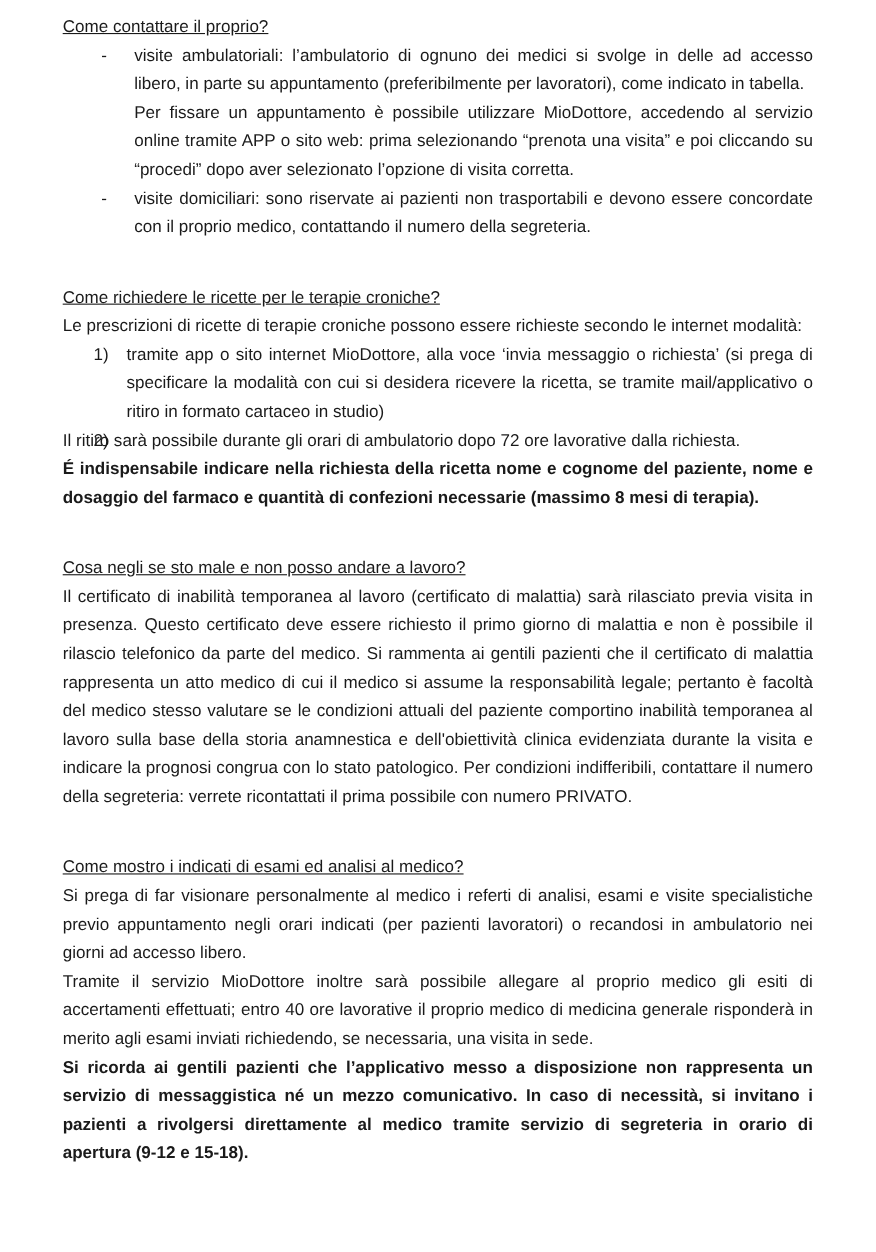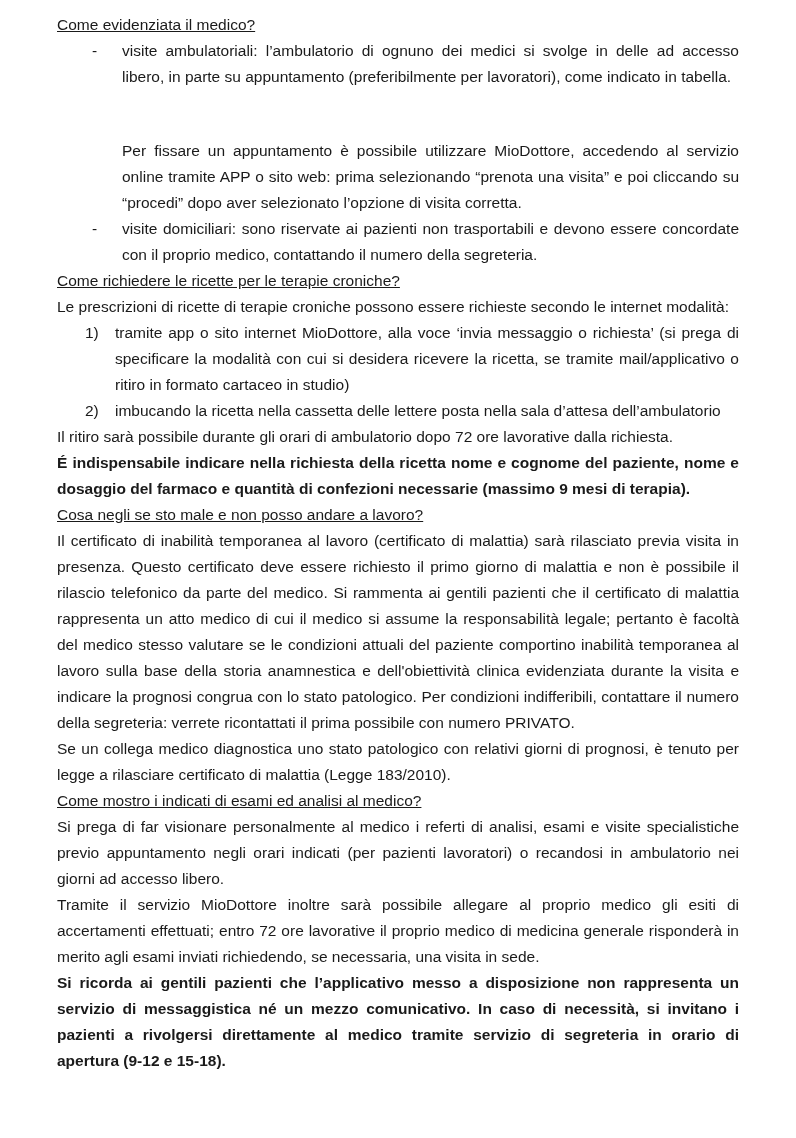--- a/index.html
+++ b/index.html
@@ -7,75 +7,73 @@
     width: 796px;
     min-height: 1138px;
     box-sizing: border-box;
     padding: 12px 57px 24px 57px;
     background: #ffffff;
     color: #1a1a1a;
     font-family: "Liberation Sans", "DejaVu Sans", sans-serif;
     font-size: 15.5px;
     line-height: 26px;
   }
-  .section + .section { }
+  .section + .section { margin-top: 38px; }
   .heading {
     text-decoration: underline;
     margin: 0;
     font-weight: normal;
     font-size: 15.5px;
     line-height: 26px;
   }
   .para { margin: 0; text-align: justify; }
   .bold { font-weight: bold; }
   .dash-item { position: relative; padding-left: 65px; text-align: justify; }
   .dash-item > .marker { position: absolute; left: 35px; top: 0; }
-  .cont { padding-left: 65px; text-align: justify; margin-top: 48px; }
+  .cont { padding-left: 65px; text-align: justify; }
   .num-item { position: relative; padding-left: 58px; text-align: justify; }
   .num-item > .marker { position: absolute; left: 28px; top: 0; }
 </style>
 </head>
 <body>
 
 <div class="page">
 
   <div class="section">
-    <h2 class="heading">Come evidenziata il medico?</h2>
+    <h2 class="heading">Come contattare il proprio?</h2>
     <div class="dash-item">
       <span class="marker">-</span>
       <span>visite ambulatoriali: l’ambulatorio di ognuno dei medici si svolge in delle ad accesso libero, in parte su appuntamento (preferibilmente per lavoratori), come indicato in tabella.</span>
     </div>
     <div class="cont">Per fissare un appuntamento è possibile utilizzare MioDottore, accedendo al servizio online tramite APP o sito web: prima selezionando “prenota una visita” e poi cliccando su “procedi” dopo aver selezionato l’opzione di visita corretta.</div>
     <div class="dash-item">
       <span class="marker">-</span>
       <span>visite domiciliari: sono riservate ai pazienti non trasportabili e devono essere concordate con il proprio medico, contattando il numero della segreteria.</span>
     </div>
   </div>
 
   <div class="section">
     <h2 class="heading">Come richiedere le ricette per le terapie croniche?</h2>
     <p class="para">Le prescrizioni di ricette di terapie croniche possono essere richieste secondo le internet modalità:</p>
     <div class="num-item">
       <span class="marker">1)</span>
       <span>tramite app o sito internet MioDottore, alla voce ‘invia messaggio o richiesta’ (si prega di specificare la modalità con cui si desidera ricevere la ricetta, se tramite mail/applicativo o ritiro in formato cartaceo in studio)</span>
     </div>
     <div class="num-item">
       <span class="marker">2)</span>
-      <span>imbucando la ricetta nella cassetta delle lettere posta nella sala d’attesa dell’ambulatorio</span>
     </div>
     <p class="para">Il ritiro sarà possibile durante gli orari di ambulatorio dopo 72 ore lavorative dalla richiesta.</p>
-    <p class="para bold">É indispensabile indicare nella richiesta della ricetta nome e cognome del paziente, nome e dosaggio del farmaco e quantità di confezioni necessarie (massimo 9 mesi di terapia).</p>
+    <p class="para bold">É indispensabile indicare nella richiesta della ricetta nome e cognome del paziente, nome e dosaggio del farmaco e quantità di confezioni necessarie (massimo 8 mesi di terapia).</p>
   </div>
 
   <div class="section">
     <h2 class="heading">Cosa negli se sto male e non posso andare a lavoro?</h2>
     <p class="para">Il certificato di inabilità temporanea al lavoro (certificato di malattia) sarà rilasciato previa visita in presenza. Questo certificato deve essere richiesto il primo giorno di malattia e non è possibile il rilascio telefonico da parte del medico. Si rammenta ai gentili pazienti che il certificato di malattia rappresenta un atto medico di cui il medico si assume la responsabilità legale; pertanto è facoltà del medico stesso valutare se le condizioni attuali del paziente comportino inabilità temporanea al lavoro sulla base della storia anamnestica e dell'obiettività clinica evidenziata durante la visita e indicare la prognosi congrua con lo stato patologico. Per condizioni indifferibili, contattare il numero della segreteria: verrete ricontattati il prima possibile con numero PRIVATO.</p>
-    <p class="para">Se un collega medico diagnostica uno stato patologico con relativi giorni di prognosi, è tenuto per legge a rilasciare certificato di malattia (Legge 183/2010).</p>
   </div>
 
   <div class="section">
     <h2 class="heading">Come mostro i indicati di esami ed analisi al medico?</h2>
     <p class="para">Si prega di far visionare personalmente al medico i referti di analisi, esami e visite specialistiche previo appuntamento negli orari indicati (per pazienti lavoratori) o recandosi in ambulatorio nei giorni ad accesso libero.</p>
-    <p class="para">Tramite il servizio MioDottore inoltre sarà possibile allegare al proprio medico gli esiti di accertamenti effettuati; entro 72 ore lavorative il proprio medico di medicina generale risponderà in merito agli esami inviati richiedendo, se necessaria, una visita in sede.</p>
+    <p class="para">Tramite il servizio MioDottore inoltre sarà possibile allegare al proprio medico gli esiti di accertamenti effettuati; entro 40 ore lavorative il proprio medico di medicina generale risponderà in merito agli esami inviati richiedendo, se necessaria, una visita in sede.</p>
     <p class="para bold">Si ricorda ai gentili pazienti che l’applicativo messo a disposizione non rappresenta un servizio di messaggistica né un mezzo comunicativo. In caso di necessità, si invitano i pazienti a rivolgersi direttamente al medico tramite servizio di segreteria in orario di apertura (9-12 e 15-18).</p>
   </div>
 
 </div>
 
 </body></html>

